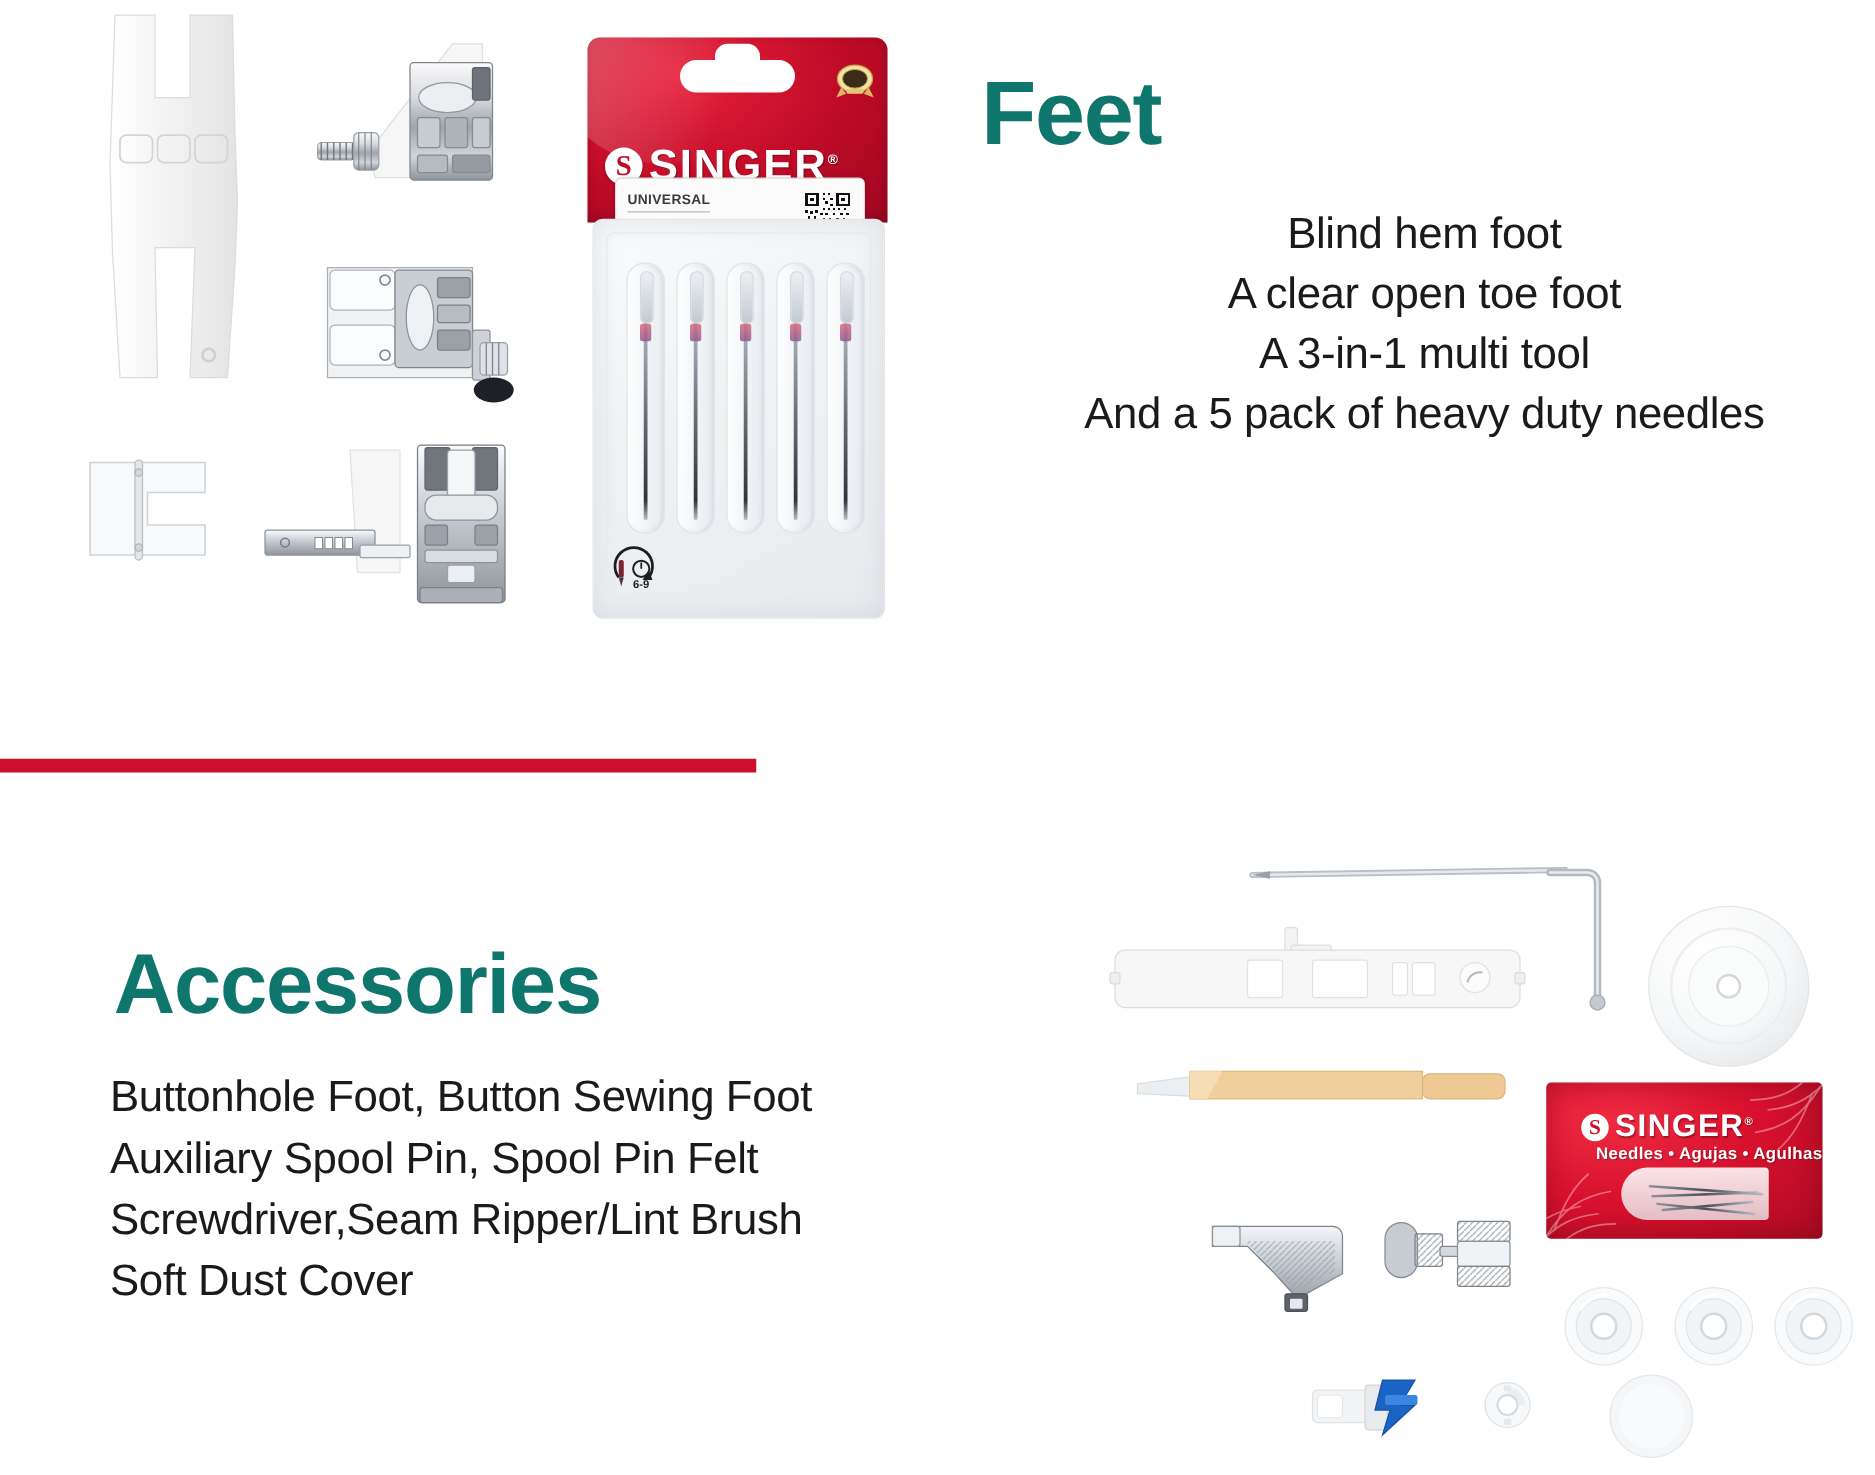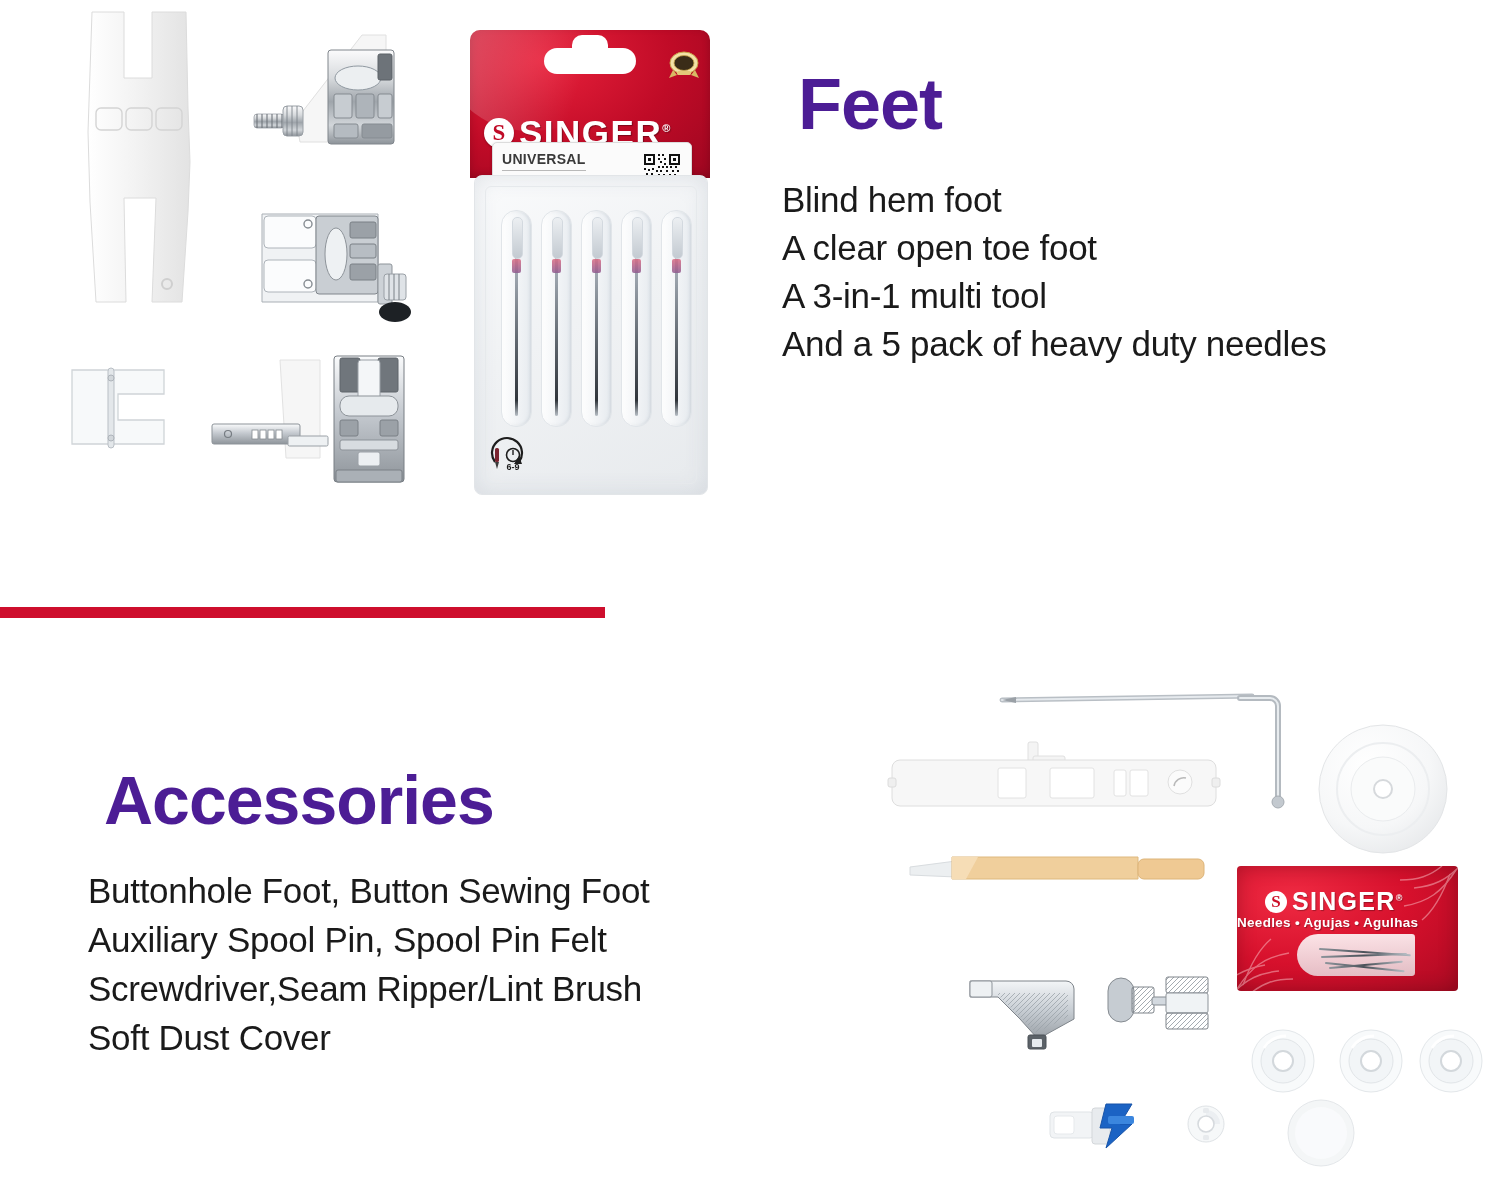--- a/index.html
+++ b/index.html
@@ -16,43 +16,43 @@
     width: 1500px;
     height: 1180px;
     background: #ffffff;
     overflow: hidden;
   }
 
   
   .section-heading {
     font-family: "Liberation Sans", sans-serif;
     font-weight: 700;
-    color: #4c1d95;
+    color: #0f766e;
     letter-spacing: -1px;
     line-height: 1;
-    margin: 16px;
+    margin: 3px;
     white-space: nowrap;
   }
   .body-line {
     font-family: "Liberation Sans", sans-serif;
     font-weight: 300;
     color: #1a1a1a;
     white-space: nowrap;
     margin: 0;
   }
 
   
   #feet-text-block {
     position: absolute;
     left: 782px;
     top: 52px;
     width: 715px;
   }
   #feet-heading { font-size: 72px; }
-  #feet-list { margin-top: 36px; }
+  #feet-list { margin-top: 36px; text-align: center; }
   #feet-list .body-line {
     font-size: 35px;
     line-height: 48px;
     letter-spacing: -0.3px;
   }
 
   
   #red-divider {
     position: absolute;
     left: 0;
@@ -164,21 +164,21 @@
     left: 22px; top: 112px;
     width: 200px; height: 112px;
     background: #fbfbfb;
     border: 1px solid #dcdcdc;
     border-radius: 5px;
     box-shadow: 0 1px 3px rgba(0,0,0,.22);
     padding: 7px 9px;
     box-sizing: border-box;
   }
   #needle-pack .lbl-universal {
-    font-size: 14px;
+    font-size: 11px;
     font-weight: 700;
     color: #3a3a3a;
     letter-spacing: .3px;
     border-bottom: 1px solid #b9b9b9;
     display: inline-block;
     padding-bottom: 3px;
     margin-bottom: 4px;
   }
   #needle-pack .lbl-fabrics div {
     font-size: 7.4px;
@@ -308,21 +308,21 @@
     color: #ffffff;
     font-size: 25px;
     font-weight: 700;
     letter-spacing: 1.3px;
     text-shadow: 1px 1px 1px rgba(0,0,0,.3);
   }
   #needle-packet .pk-logo-reg { font-size: 9px; vertical-align: super; }
   #needle-packet .pk-sub {
     position: absolute;
     left: 0; right: 0; top: 49px;
-    text-align: left;
+    text-align: right;
     color: #ffffff;
     font-size: 13.5px;
     font-weight: 700;
     letter-spacing: .3px;
     text-shadow: 1px 1px 1px rgba(0,0,0,.3);
   }
   #needle-packet .pk-window {
     position: absolute;
     left: 60px; top: 68px;
     width: 118px; height: 42px;

